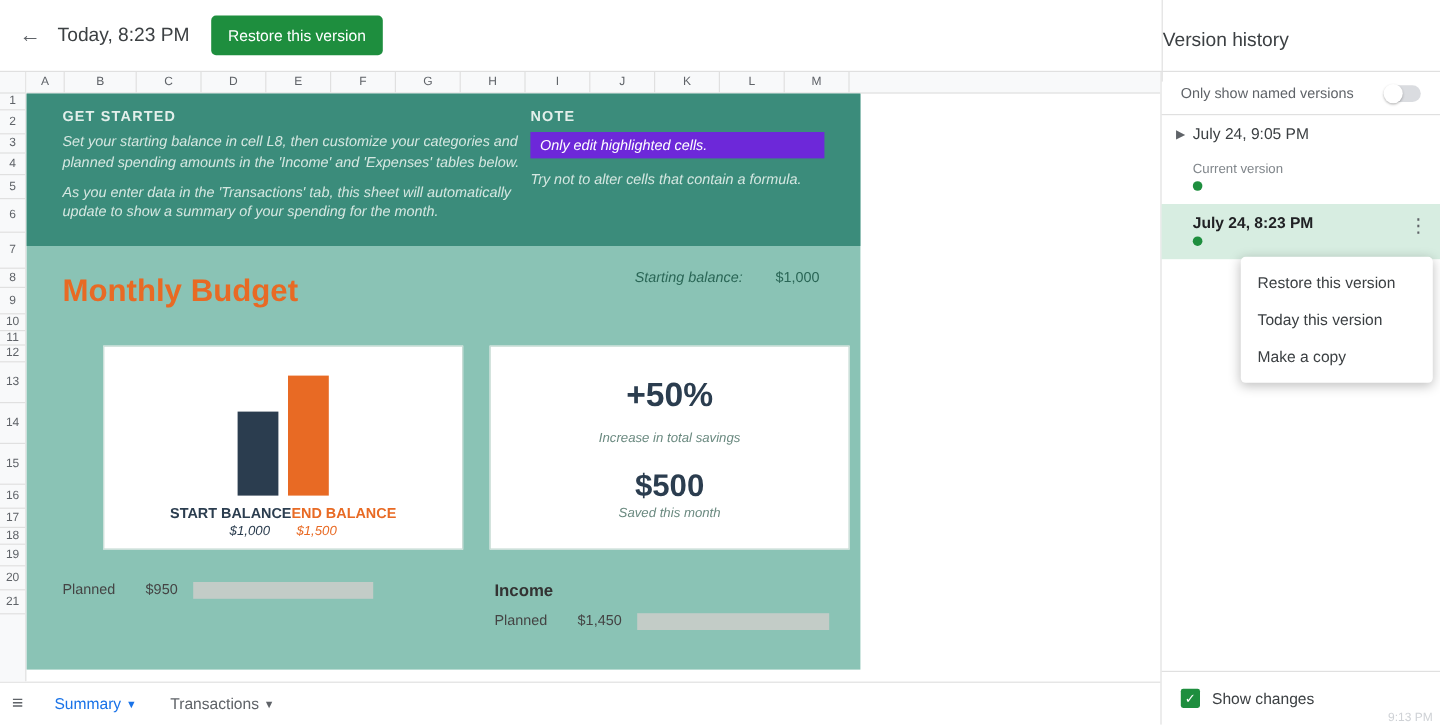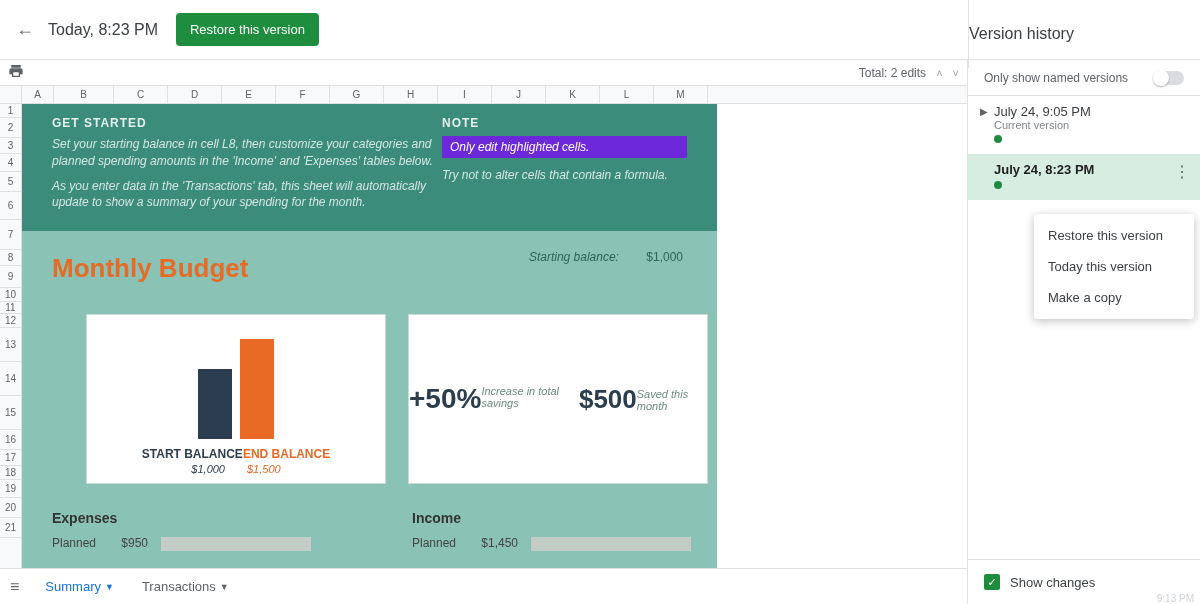--- a/index.html
+++ b/index.html
@@ -37,21 +37,21 @@
 .card1{left:64px;display:flex;flex-direction:column;align-items:center;justify-content:flex-end;padding-bottom:8px}
 .bars{display:flex;align-items:flex-end;gap:8px;height:100px}
 .bar1{width:34px;height:70px;background:#2b3d4f}
 .bar2{width:34px;height:100px;background:#e86a24}
 .bal-lbls{font-size:12px;font-weight:bold;margin-top:8px}
 .bal-lbls .s{color:#2b3d4f}
 .bal-lbls .e{color:#e86a24}
 .bal-vals{font-size:11px;font-style:italic;margin-top:2px}
 .bal-vals .s{color:#2b3d4f;margin-right:22px}
 .bal-vals .e{color:#e86a24}
-.card2{left:386px;display:flex;flex-direction:row;align-items:center;justify-content:center}
+.card2{left:386px;display:flex;flex-direction:column;align-items:center;justify-content:center}
 .pct{font-size:28px;font-weight:bold;color:#2b3d4f}
 .pct-lbl{font-size:11px;font-style:italic;color:#6b8a80;margin-top:14px;margin-bottom:18px}
 .amt{font-size:26px;font-weight:bold;color:#2b3d4f}
 .amt-lbl{font-size:11px;font-style:italic;color:#6b8a80;margin-top:2px}
 .sect{position:absolute;top:406px;font-size:14px}
 .sect.exp{left:30px}
 .sect.inc{left:390px}
 .sect .h{font-weight:bold;color:#333;margin-bottom:10px}
 .sect .r{font-size:12px;color:#444}
 .sect .r .l{display:inline-block;width:66px}
@@ -61,21 +61,21 @@
 .stab{padding:8px 12px;cursor:pointer;display:flex;align-items:center;gap:4px}
 .stab.active{color:#1a73e8;font-weight:500}
 .caret{font-size:9px}
 .side{width:232px;display:flex;flex-direction:column}
 .side-opt{height:36px;display:flex;align-items:center;justify-content:space-between;padding:0 16px;border-bottom:1px solid #e0e0e0;font-size:12px;color:#5f6368}
 .toggle{width:30px;height:14px;background:#dadce0;border-radius:7px;position:relative}
 .toggle::after{content:"";position:absolute;width:16px;height:16px;background:#fff;border-radius:50%;top:-1px;left:-1px;box-shadow:0 1px 2px rgba(0,0,0,.3)}
 .today-lbl{font-size:10px;letter-spacing:1px;color:#5f6368;padding:10px 16px 6px}
 .ver{padding:8px 16px 8px 26px;position:relative;cursor:pointer}
 .ver .t{font-size:13px;color:#3c4043}
-.ver .sub{font-size:11px;color:#80868b;margin-top:0}
+.ver .sub{font-size:11px;color:#80868b;margin-top:16px}
 .ver .dot{width:8px;height:8px;border-radius:50%;background:#1e8e3e;display:inline-block;margin-top:4px}
 .ver .arrow{position:absolute;left:12px;top:10px;font-size:10px;color:#5f6368}
 .ver.sel{background:#d7ede1}
 .ver.sel .t{font-weight:bold;color:#202124}
 .kebab{position:absolute;right:10px;top:8px;font-size:16px;color:#5f6368;cursor:pointer}
 .ctx-menu{position:absolute;top:214px;right:6px;width:160px;background:#fff;box-shadow:0 2px 10px rgba(0,0,0,.25);border-radius:4px;padding:6px 0;z-index:20}
 .ctx-item{padding:8px 14px;font-size:13px;color:#3c4043;cursor:pointer}
 .side-bottom{margin-top:auto;padding:14px 16px;display:flex;align-items:center;gap:10px;font-size:13px;color:#3c4043;border-top:1px solid #e0e0e0}
 .chk{width:16px;height:16px;background:#1e8e3e;border-radius:2px;display:flex;align-items:center;justify-content:center;color:#fff;font-size:11px}
 .time-corner{position:absolute;bottom:0;right:6px;font-size:10px;color:#cfd2d6}
@@ -85,32 +85,20 @@
 
 <div class="topbar">
   <span class="back-arrow">←</span>
   <span class="timestamp">Today, 8:23 PM</span>
   <button class="restore-btn">Restore this version</button>
   <div class="panel-title">Version history</div>
 </div>
 
 <div class="main">
   <div class="sheet-area">
-    <div class="edit-bar">
-      <span class="print-icon">
-        <svg viewBox="0 0 24 24">
-            <path d="M19 8H5c-1.66 0-3 1.34-3 3v6h4v4h12v-4h4v-6c0-1.66-1.34-3-3-3zM16 19H8v-5h8v5zM19 3H5v4h14V3z"></path>
-          </svg>
-      </span>
-      <span class="edits-right">
-        <span>Total: 2 edits</span>
-        <span class="chev">˄</span>
-        <span class="chev">˅</span>
-      </span>
-    </div>
 
     <div class="grid-wrap">
       <div class="row-hdrs" id="rowhdrs">
           <div class="row-hdr" style="height: 18px;"></div>
           <div class="row-hdr" style="height: 14px;">1</div>
           <div class="row-hdr" style="height: 20px;">2</div>
           <div class="row-hdr" style="height: 16px;">3</div>
           <div class="row-hdr" style="height: 18px;">4</div>
           <div class="row-hdr" style="height: 20px;">5</div>
           <div class="row-hdr" style="height: 28px;">6</div>
@@ -179,21 +167,20 @@
           </div>
 
           <div class="card card2">
             <div class="pct">+50%</div>
             <div class="pct-lbl">Increase in total savings</div>
             <div class="amt">$500</div>
             <div class="amt-lbl">Saved this month</div>
           </div>
 
           <div class="sect exp">
-            <div class="h">Expenses</div>
             <div class="r">
               <span class="l">Planned</span>
               <span>$950</span>
               <span class="hl" style="width:150px"></span>
             </div>
           </div>
           <div class="sect inc">
             <div class="h">Income</div>
             <div class="r">
               <span class="l">Planned</span>

